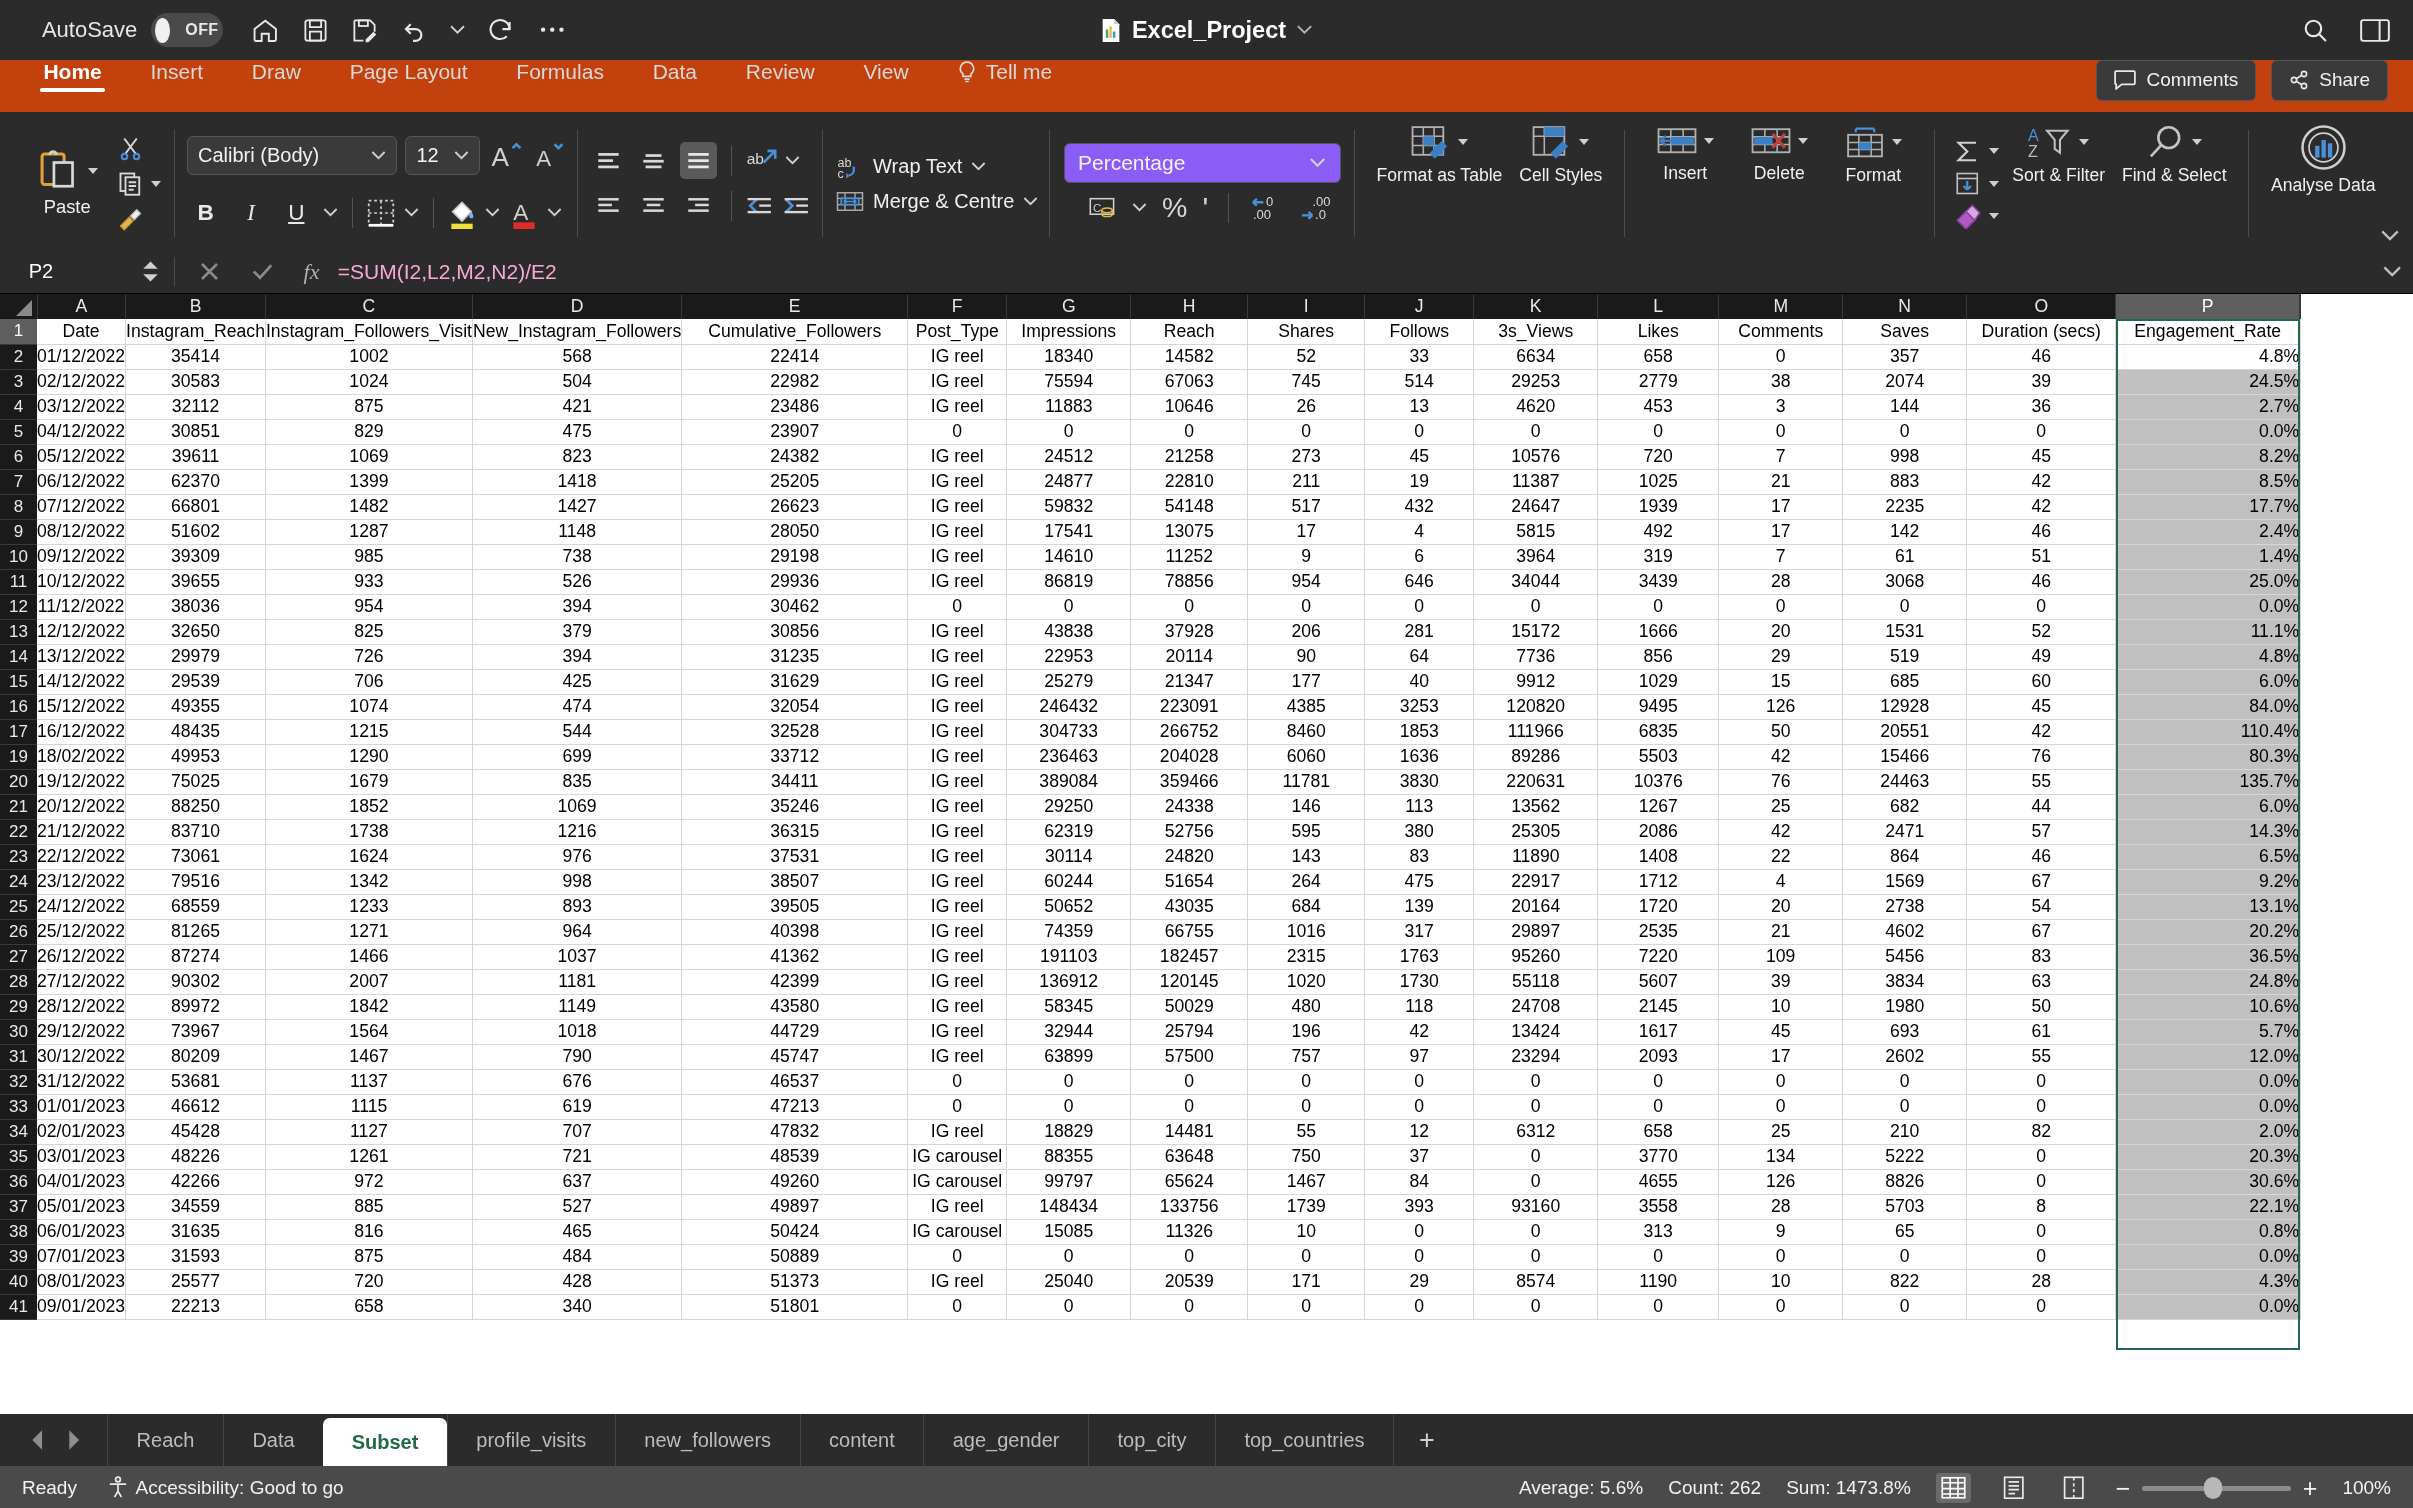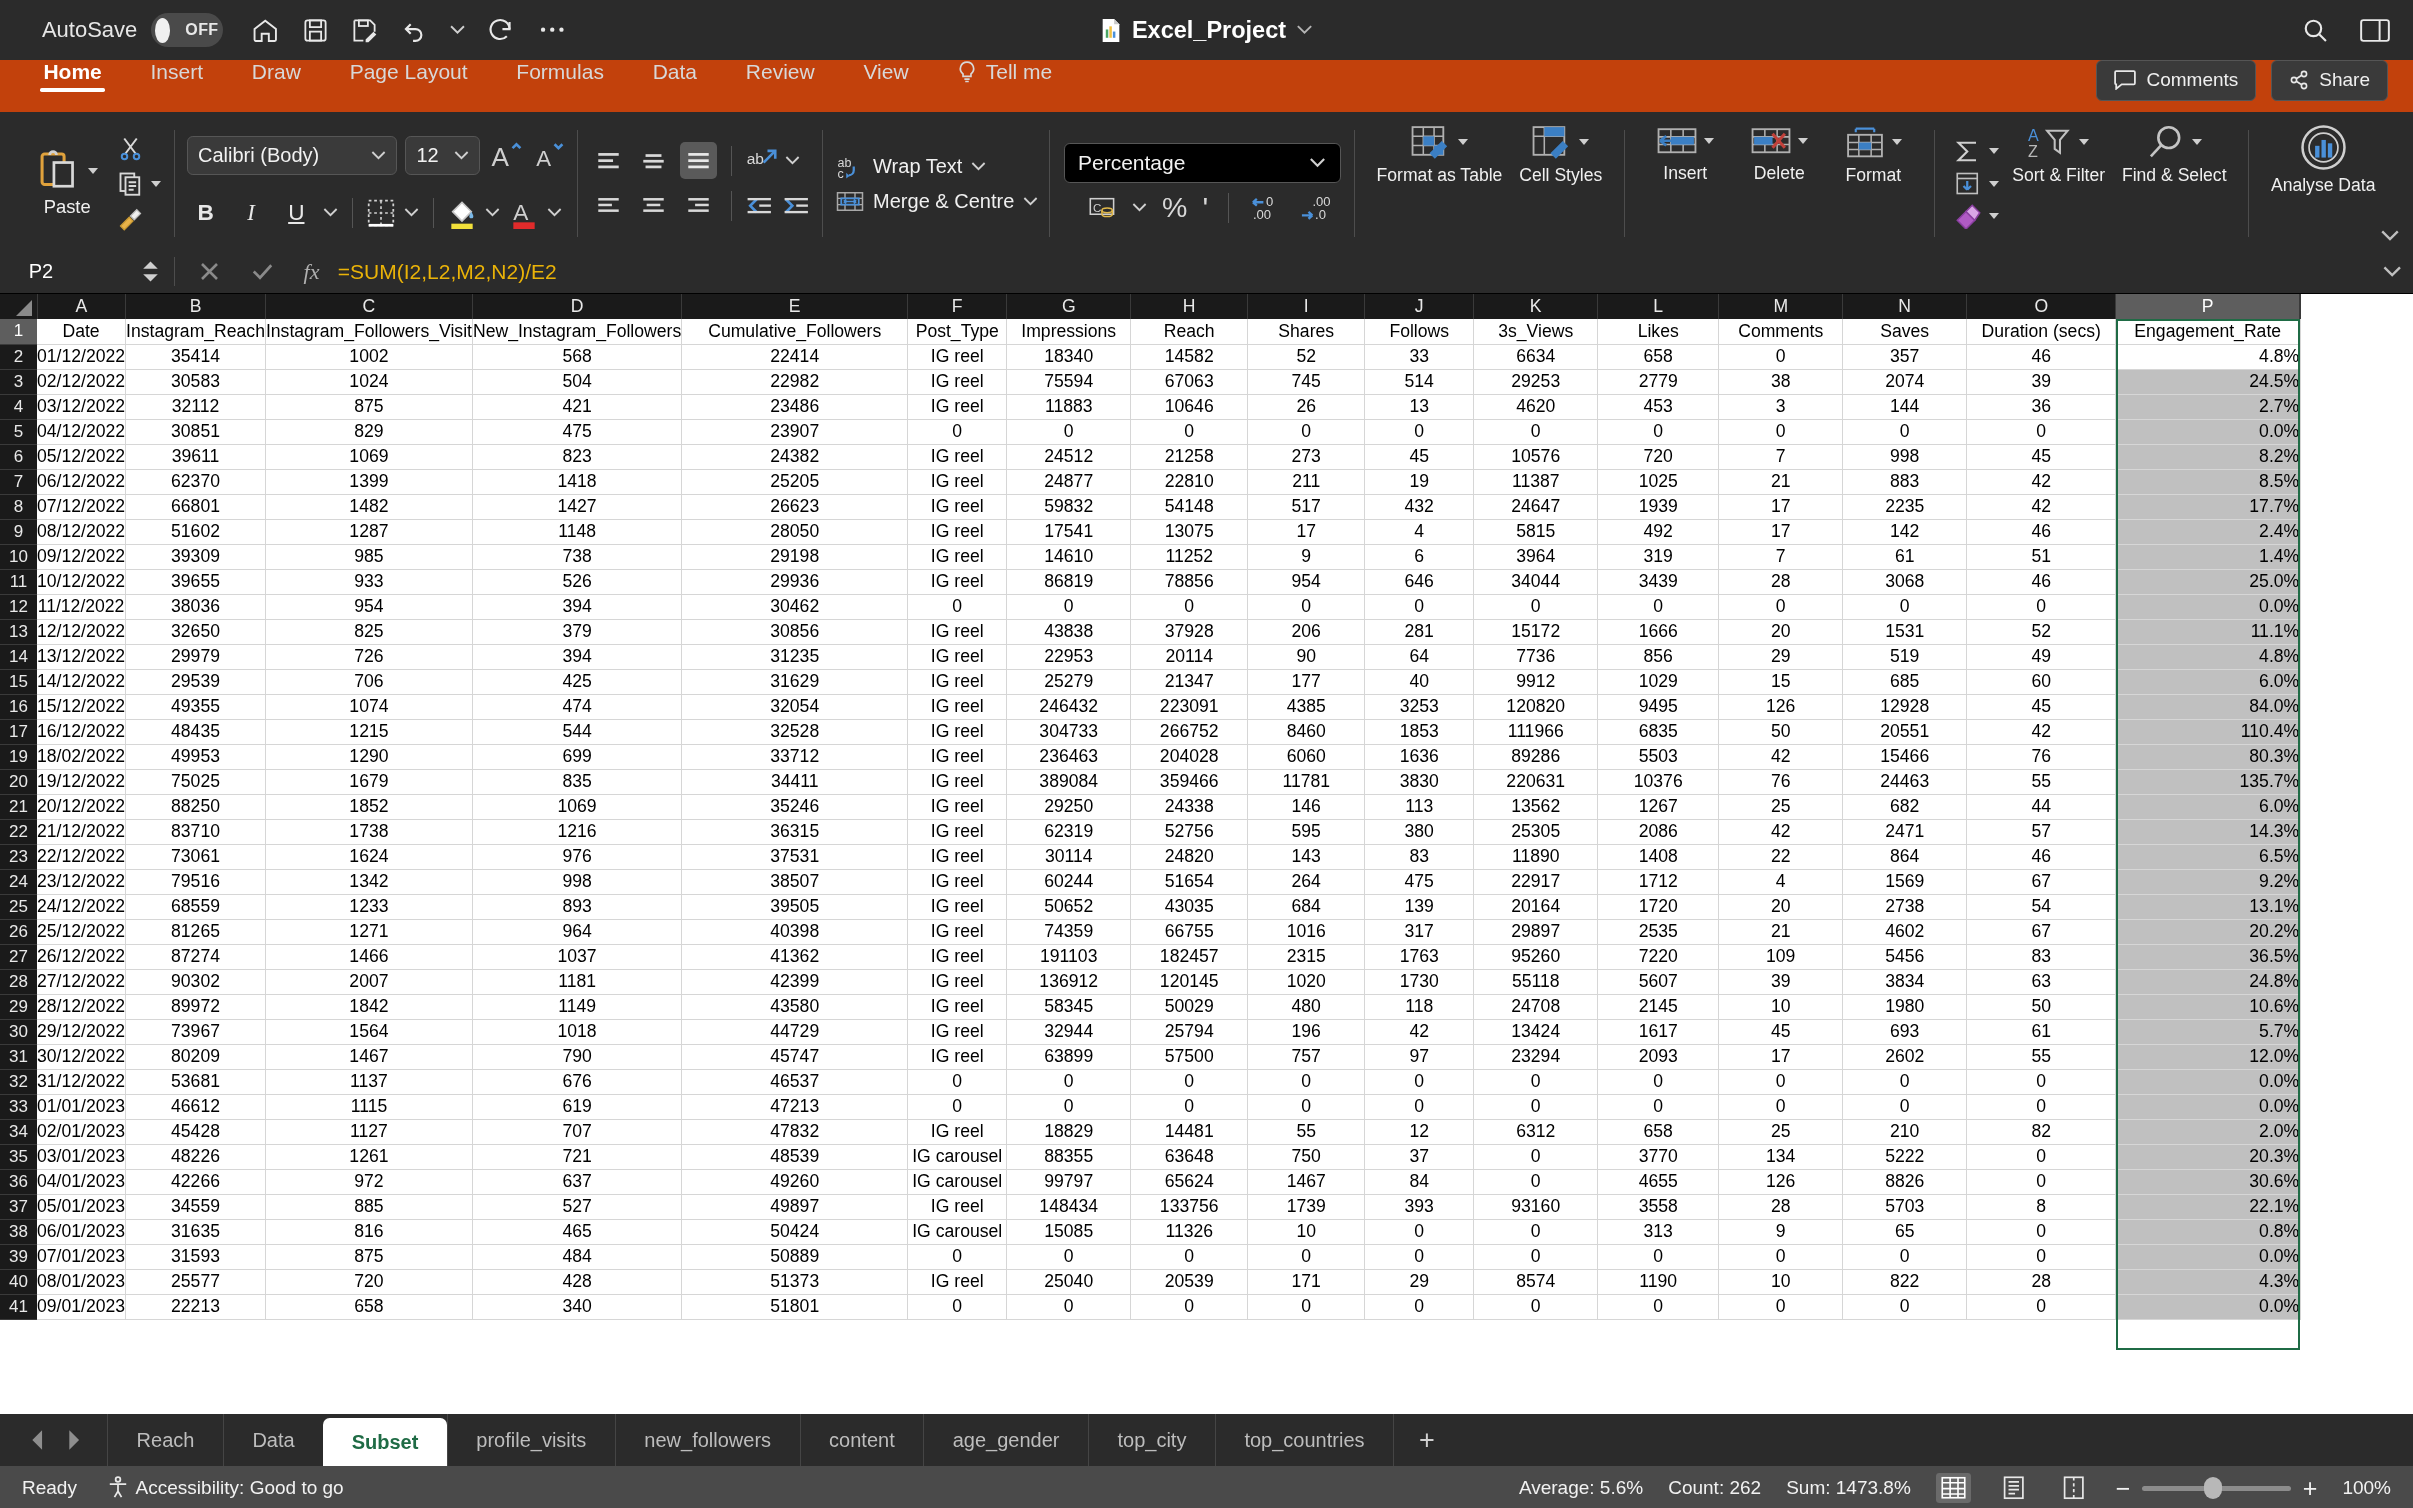--- a/index.html
+++ b/index.html
@@ -85,21 +85,21 @@
   .btn-sq {
     width: 37px; height: 37px; border-radius: 5px;
     display: flex; align-items: center; justify-content: center;
     color: #e8e8e8; font-size: 22.6px;
   }
   .btn-sq.on { background: #5a5a5a; }
   .vline { width: 0.8px; height: 30px; background: #555; margin: 0 5px;}
   .align-grp { display:flex; flex-direction: column; justify-content:center; gap: 8.4px; padding: 0 8.4px;}
   .num-grp { display:flex; flex-direction: column; justify-content:center; gap: 8.4px; padding: 0 10px;}
   .numbox {
-    background: #000000; border: 0.8px solid #565656; border-radius: 5.9px;
+    background: #8b5cf6; border: 0.8px solid #565656; border-radius: 5.9px;
     height: 40px; width: 277px; display: flex; align-items: center; justify-content: space-between;
     color: #f2f2f2; font-size: 21px; padding: 0 13.4px;
   }
   .big-btn {
     display: flex; flex-direction: column; align-items: center; justify-content: flex-start;
     padding: 6.7px 8.4px 0 8.4px; min-width: 94px; gap: 5px;
   }
   .big-btn .lbl { color: #f0f0f0; font-size: 17.6px; text-align: center; line-height: 1.12; }
   .big-row { display:flex; align-items:center; gap:6.7px; }
   .stack3 { display:flex; flex-direction: column; justify-content: center; gap: 7.5px; padding: 0 5px;}
@@ -112,21 +112,21 @@
     height: 44px; background: #2b2b2b; display: flex; align-items: center;
     padding: 0 11.7px; gap: 0; border-bottom: 0.8px solid #000;
   }
   .namebox {
     width: 127px; color: #ffffff; font-size: 20px; padding-left: 17px;
   }
   .spin { display:flex; flex-direction:column; gap:3.4px; margin-left: 3.4px;}
   .vsep { width: 0.8px; height: 28.5px; background: #4d4d4d; margin: 0 15px; }
   .fx-icons { display: flex; align-items: center; gap: 28.5px; margin-left: 6.7px;}
   .formula-input {
-    flex: 1; color: #eab308; font-size: 21px; margin-left: 15px; padding-left: 3.4px;
+    flex: 1; color: #f9a8d4; font-size: 21px; margin-left: 15px; padding-left: 3.4px;
   }
   
   .gridwrap { background: #ffffff; position: relative; height: 1120px; overflow: hidden; }
   table.sheet { border-collapse: collapse; table-layout: fixed; }
   table.sheet td, table.sheet th { padding: 0; }
   .colhead-row th {
     height: 25px; background: #1a1a1a; color: #e9e9e9; font-size: 17.6px;
     font-weight: normal; text-align: center; border-right: 0.8px solid #3a3a3a;
   }
   .colhead-row th.sel { background: #5e5e5e; color: #ffffff; }

